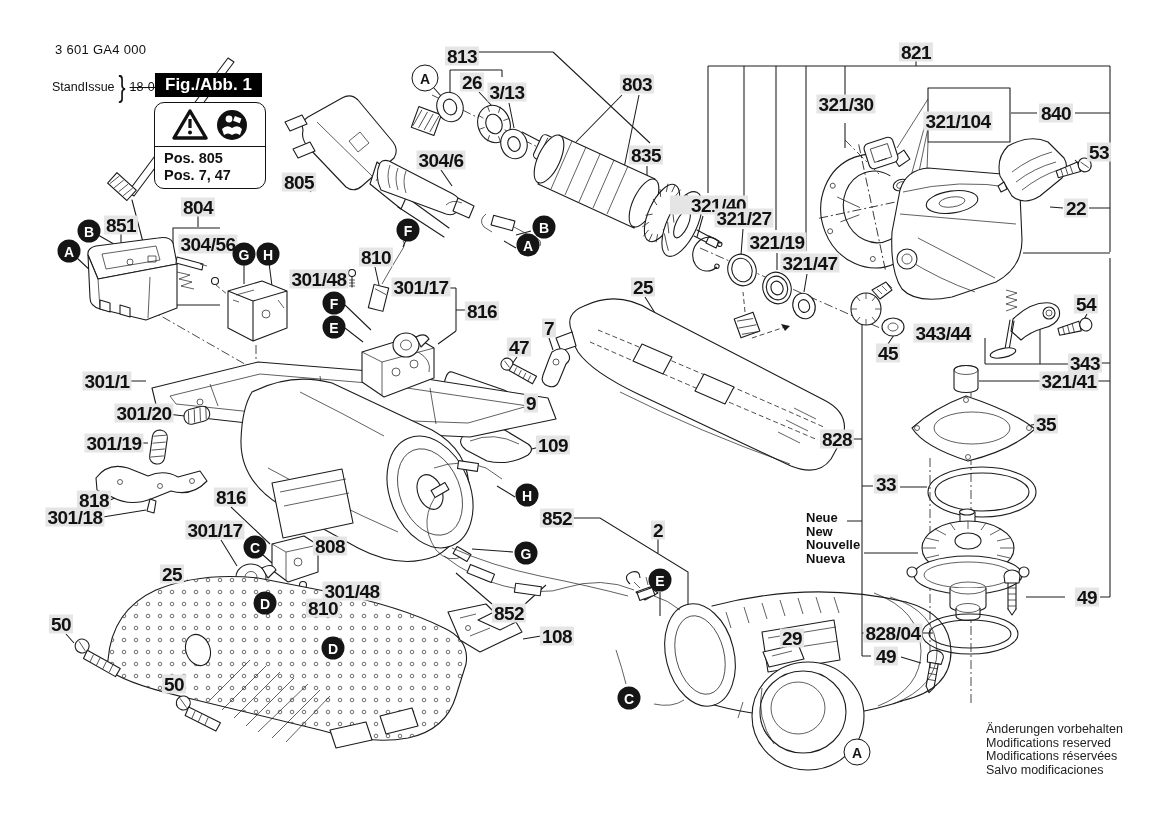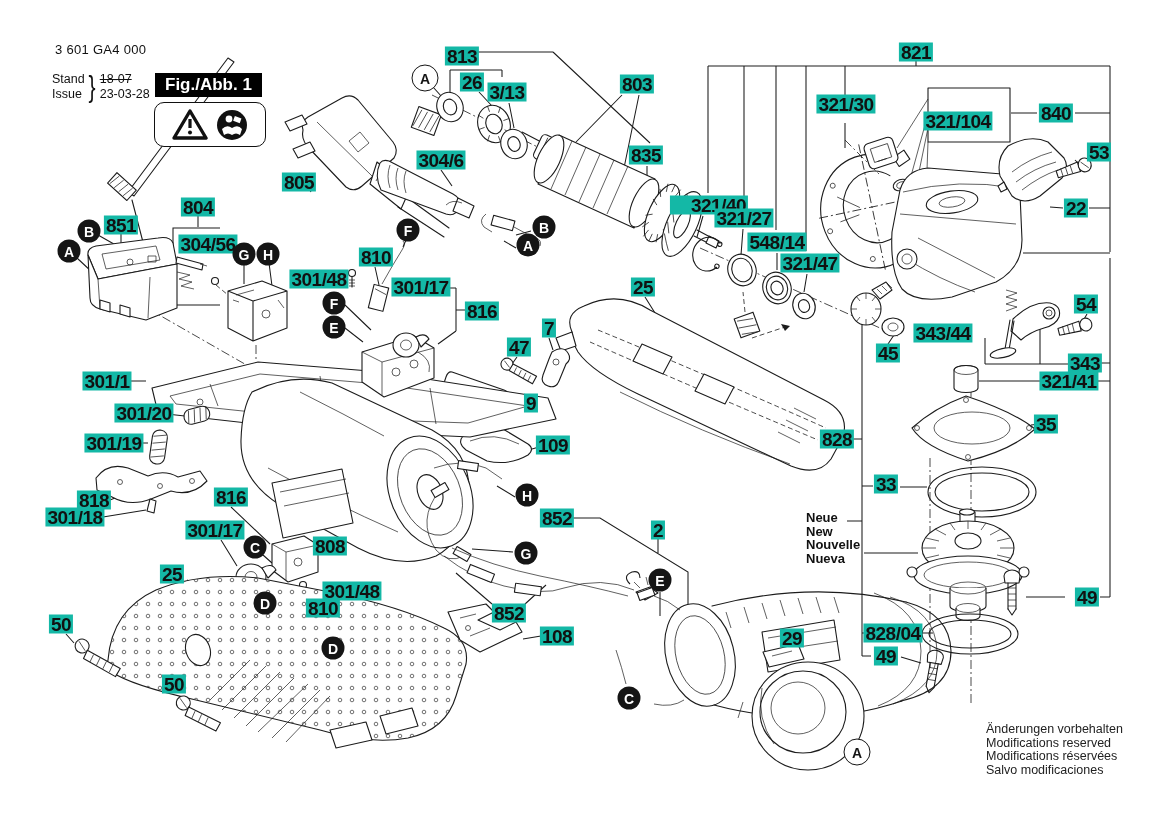--- a/index.html
+++ b/index.html
@@ -9,29 +9,29 @@
   
   .pw{fill:#fff;stroke:#1c1c1c;stroke-width:1.1;stroke-linejoin:round}
   .ln{fill:none;stroke:#1c1c1c;stroke-width:1.1;stroke-linecap:round;stroke-linejoin:round}
   .tn{fill:none;stroke:#1c1c1c;stroke-width:.7;stroke-linejoin:round}
   .ld{fill:none;stroke:#1c1c1c;stroke-width:1.05}
   .dd{fill:none;stroke:#1c1c1c;stroke-width:.8;stroke-dasharray:9 3 2 3}
   .dsh{fill:none;stroke:#1c1c1c;stroke-width:.8;stroke-dasharray:5 3}
   .blk{fill:#1c1c1c;stroke:none}
   
   .plabel{position:absolute;transform:translate(-50%,-50%);font-weight:bold;font-size:19px;
-          line-height:1;letter-spacing:-.5px;background:#14b8a6;padding:0 2px;white-space:nowrap}
+          line-height:1;letter-spacing:-.5px;background:#e5e5e5;padding:0 2px;white-space:nowrap}
   .marker{position:absolute;transform:translate(-50%,-50%);width:23px;height:23px;border-radius:50%;
           display:flex;align-items:center;justify-content:center;font-weight:bold;font-size:14px;line-height:1}
   .marker.filled{background:#151515;color:#fff}
   .marker.outline{background:#fff;color:#151515;border:1.6px solid #151515;width:25px;height:25px}
   
   .model{position:absolute;left:55px;top:42px;font-size:13px;letter-spacing:.3px}
   .issue-block{position:absolute;left:52px;top:70px;display:flex;align-items:center;font-size:12.5px}
-  .issue-block .col{display:flex;flex-direction:column;line-height:15px}
+  .issue-block .col{display:flex;flex-direction:row;line-height:15px}
   .issue-block .brace{font-size:30px;font-weight:400;margin:0 3px 0 2px;transform:scaleX(.7)}
   .strike{text-decoration:line-through}
   .figbox{position:absolute;left:155px;top:73px;background:#000;color:#fff;font-weight:bold;
           font-size:17px;padding:3px 10px 4px;line-height:1}
   .warnbox{position:absolute;left:154px;top:102px;width:110px;border:1.8px solid #111;border-radius:10px;
            background:#fff;overflow:hidden}
   .warnbox .icons{display:flex;justify-content:center;align-items:center;gap:8px;padding:6px 0 5px}
   .warnbox .postext{border-top:1.2px solid #111;padding:3px 0 4px 9px;font-weight:bold;font-size:14.5px;line-height:17px}
   .variant{position:absolute;left:806px;top:511px;font-weight:bold;font-size:13px;line-height:13.5px}
   .footer{position:absolute;left:986px;top:723px;font-size:12.5px;line-height:13.5px;color:#222}
@@ -494,20 +494,24 @@
         <rect x="16.4" y="10" width="3.2" height="9" fill="#111"></rect>
         <circle cx="18" cy="23.5" r="2" fill="#111"></circle>
       </svg>
       <svg width="32" height="32" viewBox="0 0 32 32">
         <circle cx="16" cy="16" r="15" fill="#111"></circle>
         <circle cx="13" cy="10" r="3.4" fill="#fff"></circle>
         <path d="M6,20 q5,-5 10,-1 q6,-4 10,1 l-2,6 q-4,-3 -8,0 q-4,-3 -8,0 z" fill="#fff"></path>
         <rect x="18" y="8" width="7" height="5" fill="#fff" transform="rotate(20 21 10)"></rect>
       </svg>
     </div>
+    <div class="postext">
+      <div>Pos. 805</div>
+      <div>Pos. 7, 47</div>
+    </div>
   </div>
 
   <div class="variant">
     <div>Neue</div>
     <div>New</div>
     <div>Nouvelle</div>
     <div>Nueva</div>
   </div>
 
   <div class="footer">
@@ -527,21 +531,21 @@
       <span class="plabel" style="left: 299px; top: 182px;">805</span>
       <span class="plabel" style="left: 121px; top: 225px;">851</span>
       <span class="plabel" style="left: 198px; top: 207px;">804</span>
       <span class="plabel" style="left: 208px; top: 244px;">304/56</span>
       <span class="plabel" style="left: 319px; top: 279px;">301/48</span>
       <span class="plabel" style="left: 376px; top: 257px;">810</span>
       <span class="plabel" style="left: 421px; top: 287px;">301/17</span>
       <span class="plabel" style="left: 482px; top: 311px;">816</span>
       <span class="plabel" style="left: 709px; top: 205px; padding-left: 21px;">321/40</span>
       <span class="plabel" style="left: 744px; top: 218px;">321/27</span>
-      <span class="plabel" style="left: 777px; top: 242px;">548/14</span>
+      <span class="plabel" style="left: 777px; top: 242px;">321/19</span>
       <span class="plabel" style="left: 810px; top: 263px;">321/47</span>
       <span class="plabel" style="left: 846px; top: 104px;">321/30</span>
       <span class="plabel" style="left: 916px; top: 52px;">821</span>
       <span class="plabel" style="left: 958px; top: 121px;">321/104</span>
       <span class="plabel" style="left: 1056px; top: 113px;">840</span>
       <span class="plabel" style="left: 1099px; top: 152px;">53</span>
       <span class="plabel" style="left: 1076px; top: 208px;">22</span>
       <span class="plabel" style="left: 1086px; top: 304px;">54</span>
       <span class="plabel" style="left: 943px; top: 326px; margin-top: 7px;">343/44</span>
       <span class="plabel" style="left: 1085px; top: 363px;">343</span>

